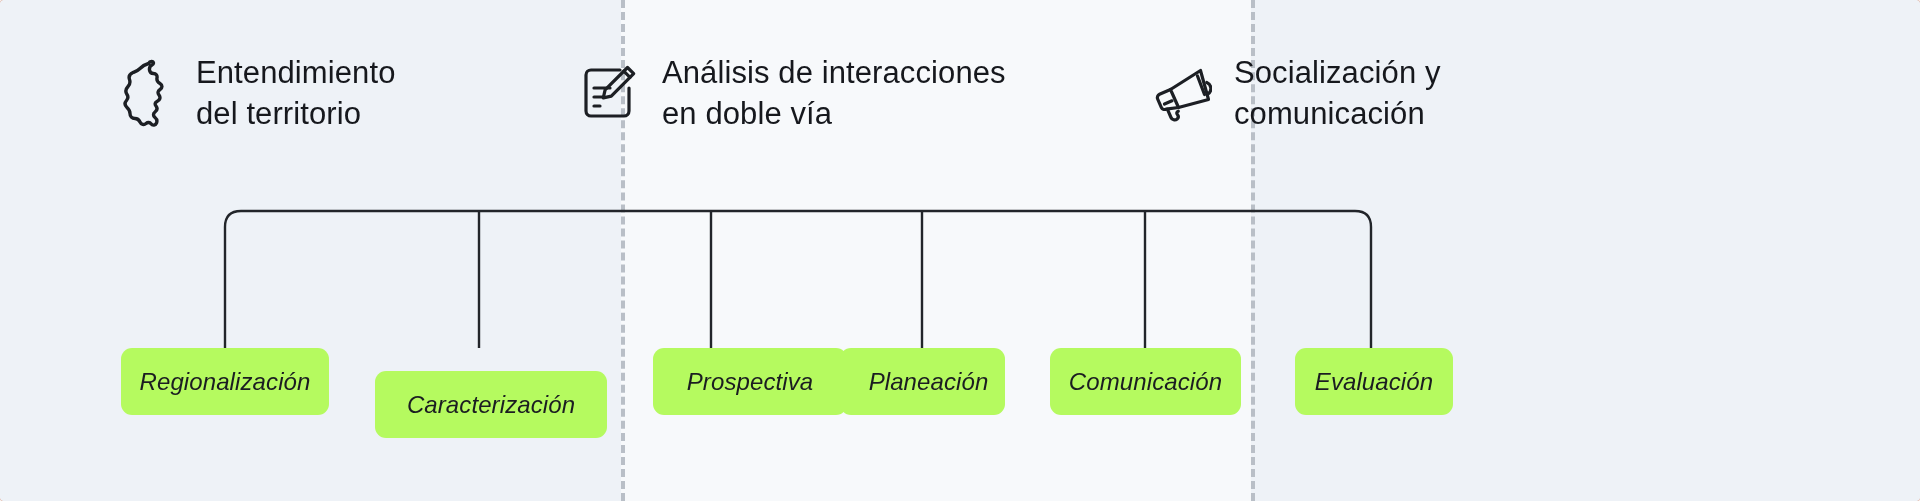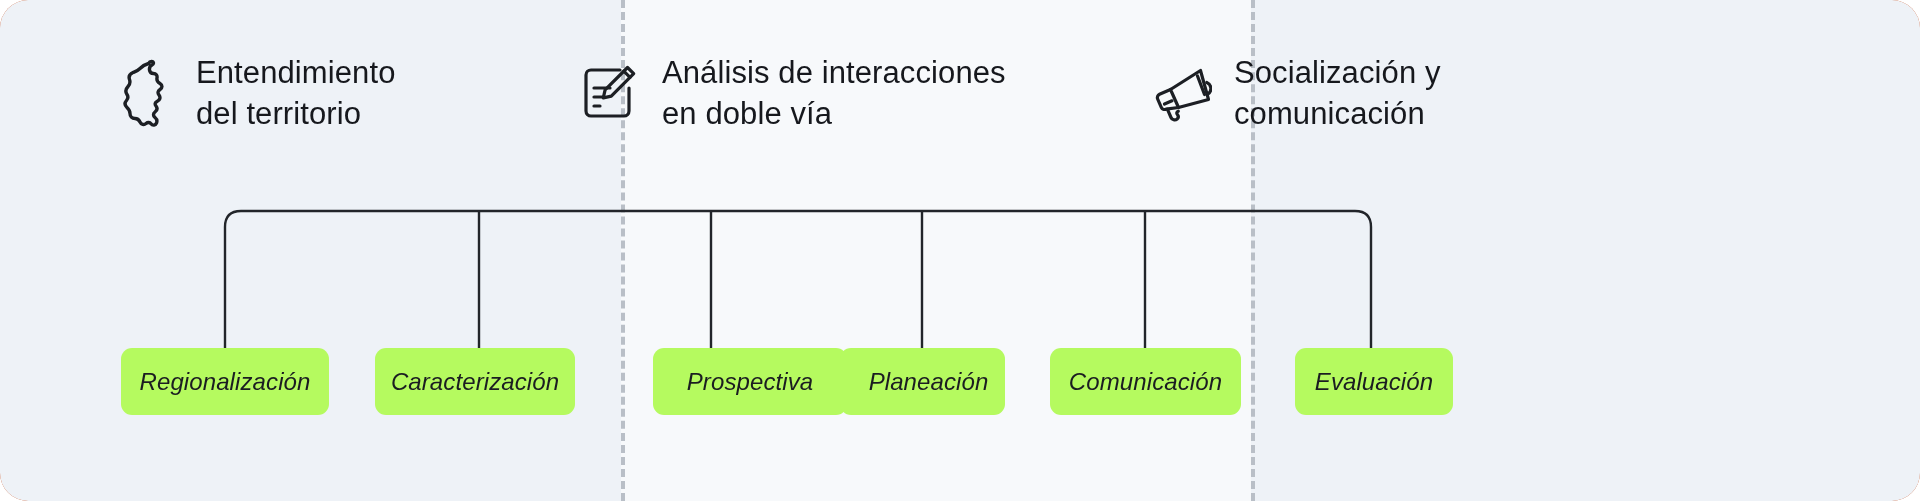--- a/index.html
+++ b/index.html
@@ -11,21 +11,21 @@
     width: 1920px;
     height: 501px;
     overflow: hidden;
     font-family: "Liberation Sans", sans-serif;
   }
 
   #diagram-root {
     position: relative;
     width: 1920px;
     height: 501px;
-    border-radius: 28px;
+    border-radius: 3px;
     overflow: hidden;
     background: #c2410c;
   }
 
   
   .panel {
     position: absolute;
     top: 0;
     bottom: 0;
   }
@@ -183,21 +183,21 @@
       <line x1="479" y1="211" x2="479" y2="348" stroke="#22252a" stroke-width="2.4"></line>
       <line x1="711" y1="211" x2="711" y2="348" stroke="#22252a" stroke-width="2.4"></line>
       <line x1="922" y1="211" x2="922" y2="348" stroke="#22252a" stroke-width="2.4"></line>
       <line x1="1145" y1="211" x2="1145" y2="348" stroke="#22252a" stroke-width="2.4"></line>
     </svg>
 
   <div id="chips-row">
       <div class="chip" style="left: 121px; width: 208px; background: rgb(181, 250, 95);">
         <span>Regionalización</span>
       </div>
-      <div class="chip" style="left: 375px; width: 200px; background: rgb(181, 250, 95);">
+      <div class="chip" style="left: 375px; width: 232px; background: rgb(181, 250, 95); margin-top: 23px;">
         <span>Caracterización</span>
       </div>
       <div class="chip" style="left: 653px; width: 194px; background: rgb(181, 250, 95);">
         <span>Prospectiva</span>
       </div>
       <div class="chip" style="left: 840px; width: 165px; background: rgb(181, 250, 95); padding-left: 30px;">
         <span>Planeación</span>
       </div>
       <div class="chip" style="left: 1050px; width: 191px; background: rgb(181, 250, 95);">
         <span>Comunicación</span>

